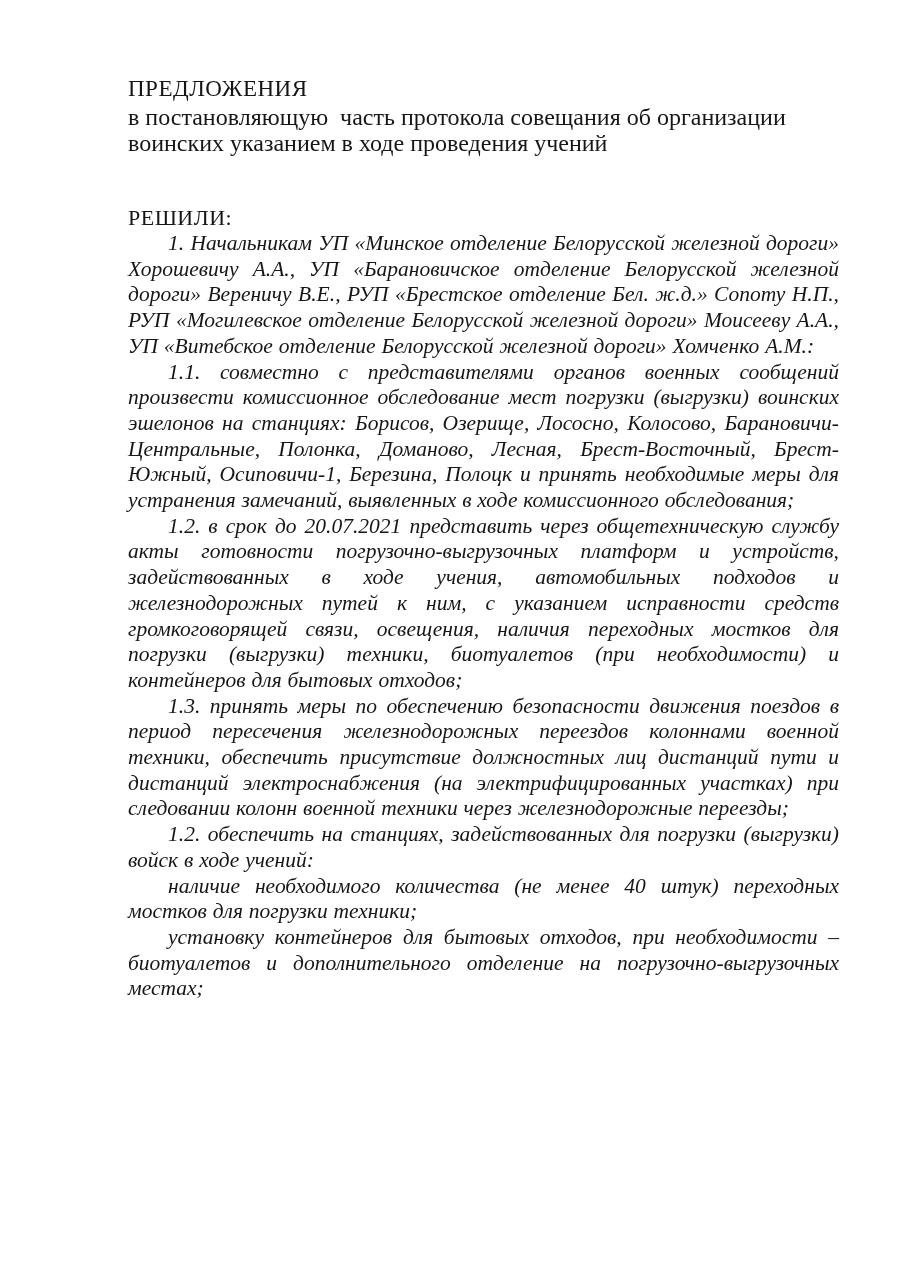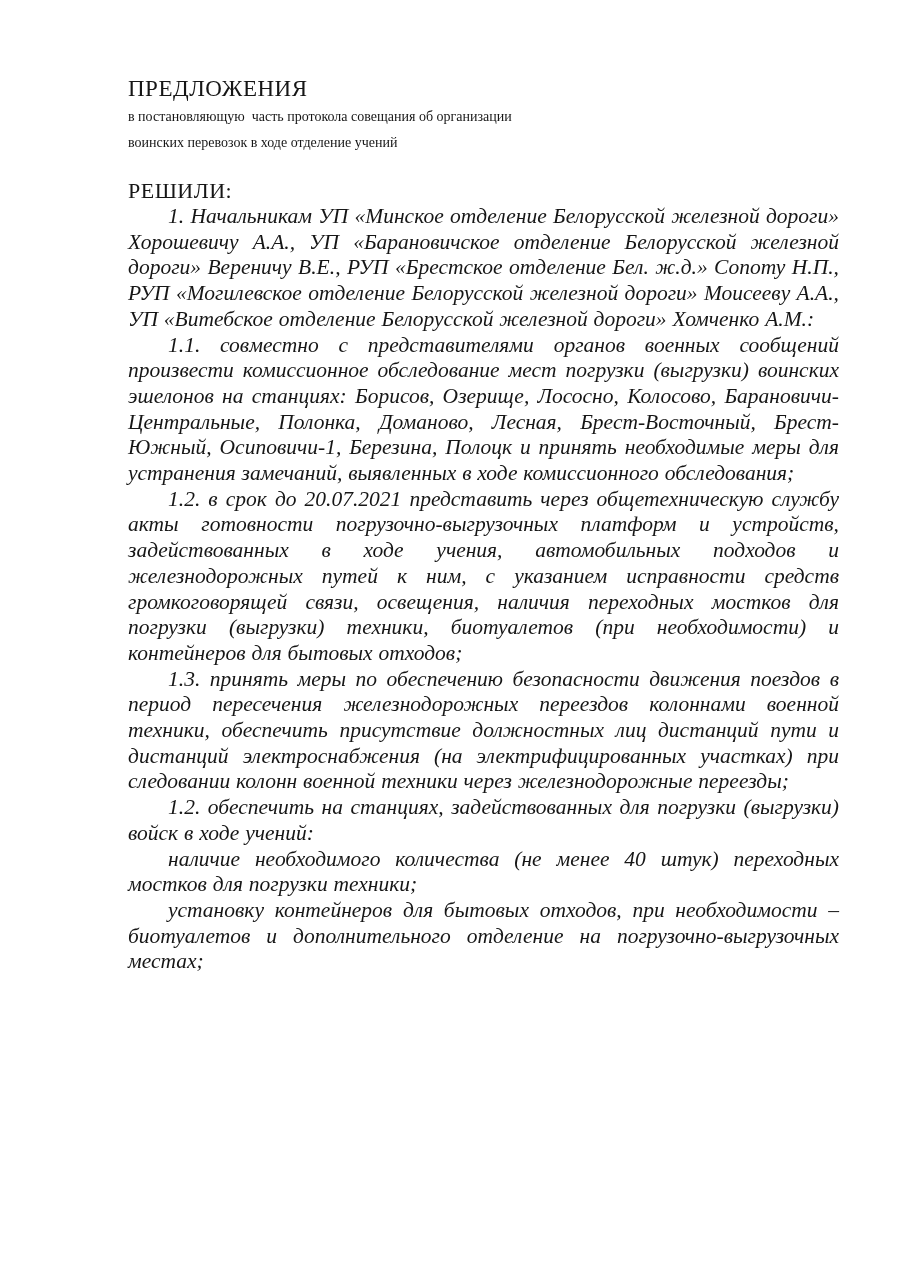--- a/index.html
+++ b/index.html
@@ -19,28 +19,28 @@
     overflow: hidden;
   }
   .title {
     font-size: 23px;
     font-weight: normal;
     line-height: 30px;
     margin: 0;
     letter-spacing: 0.5px;
   }
   .subtitle-line {
-    font-size: 14px;
+    font-size: 24px;
     line-height: 26px;
     white-space: pre-wrap;
   }
   .resolved-heading {
     font-size: 22px;
     line-height: 26px;
-    margin-top: 22px;
+    margin-top: 49px;
     letter-spacing: 0.5px;
   }
   .doc-body {
     margin: 0;
   }
   .para {
     margin: 0;
     font-size: 21.5px;
     line-height: 25.7px;
     text-align: justify;
@@ -51,21 +51,21 @@
   }
 </style>
 </head>
 <body>
 
 <div class="page">
   <h1 class="title">ПРЕДЛОЖЕНИЯ</h1>
 
   <div>
     <div class="subtitle-line">в постановляющую  часть протокола совещания об организации</div>
-    <div class="subtitle-line">воинских перевозок в ходе отделение учений</div>
+    <div class="subtitle-line">воинских указанием в ходе проведения учений</div>
   </div>
 
   <div class="resolved-heading">РЕШИЛИ:</div>
 
   <div class="doc-body">
       <p class="para">1. Начальникам УП «Минское отделение Белорусской железной дороги» Хорошевичу А.А., УП «Барановичское отделение Белорусской железной дороги» Вереничу В.Е., РУП «Брестское отделение Бел. ж.д.» Сопоту Н.П., РУП «Могилевское отделение Белорусской железной дороги» Моисееву А.А., УП «Витебское отделение Белорусской железной дороги» Хомченко А.М.:</p>
       <p class="para">1.1. совместно с представителями органов военных сообщений произвести комиссионное обследование мест погрузки (выгрузки) воинских эшелонов на станциях: Борисов, Озерище, Лососно, Колосово, Барановичи-Центральные, Полонка, Доманово, Лесная, Брест-Восточный, Брест-Южный, Осиповичи-1, Березина, Полоцк и принять необходимые меры для устранения замечаний, выявленных в ходе комиссионного обследования;</p>
       <p class="para">1.2. в срок до 20.07.2021 представить через общетехническую службу акты готовности погрузочно-выгрузочных платформ и устройств, задействованных в ходе учения, автомобильных подходов и железнодорожных путей к ним, с указанием исправности средств громкоговорящей связи, освещения, наличия переходных мостков для погрузки (выгрузки) техники, биотуалетов (при необходимости) и контейнеров для бытовых отходов;</p>
       <p class="para">1.3. принять меры по обеспечению безопасности движения поездов в период пересечения железнодорожных переездов колоннами военной техники, обеспечить присутствие должностных лиц дистанций пути и дистанций электроснабжения (на электрифицированных участках) при следовании колонн военной техники через железнодорожные переезды;</p>
       <p class="para">1.2. обеспечить на станциях, задействованных для погрузки (выгрузки) войск в ходе учений:</p>

